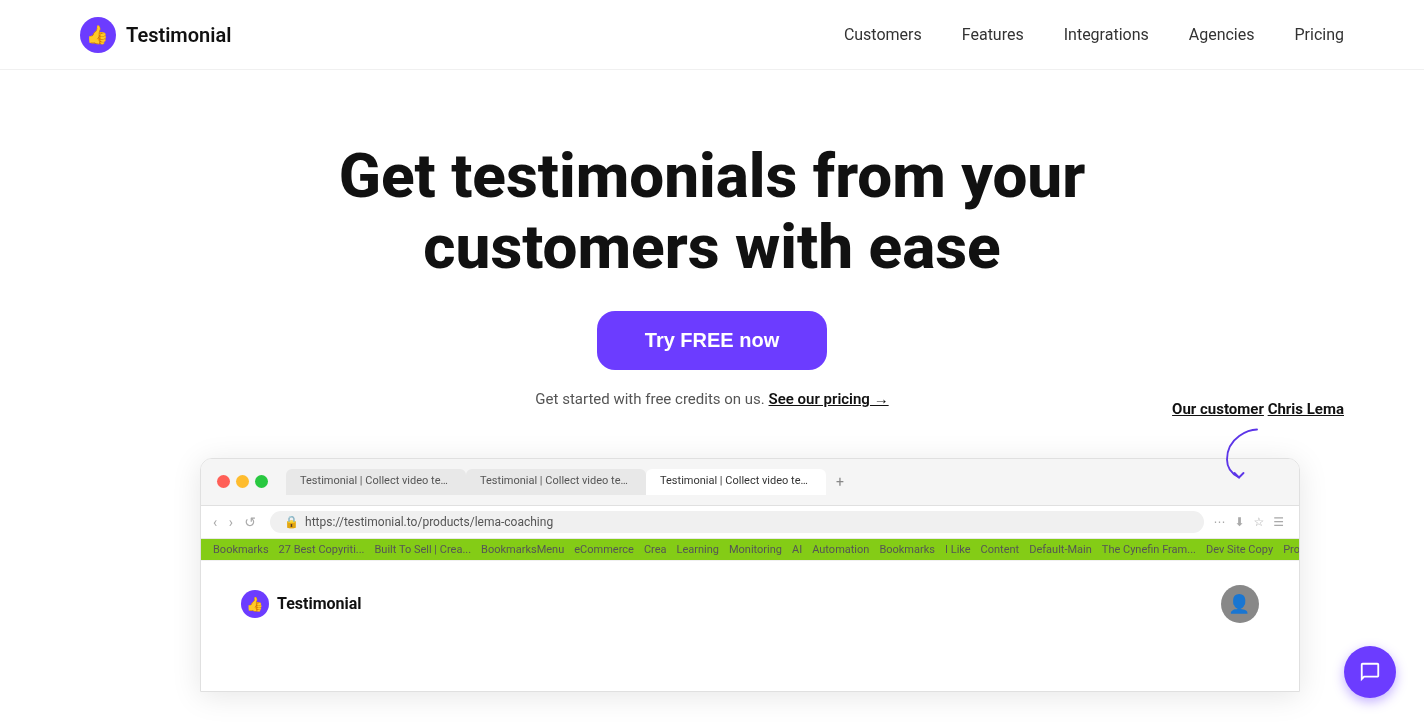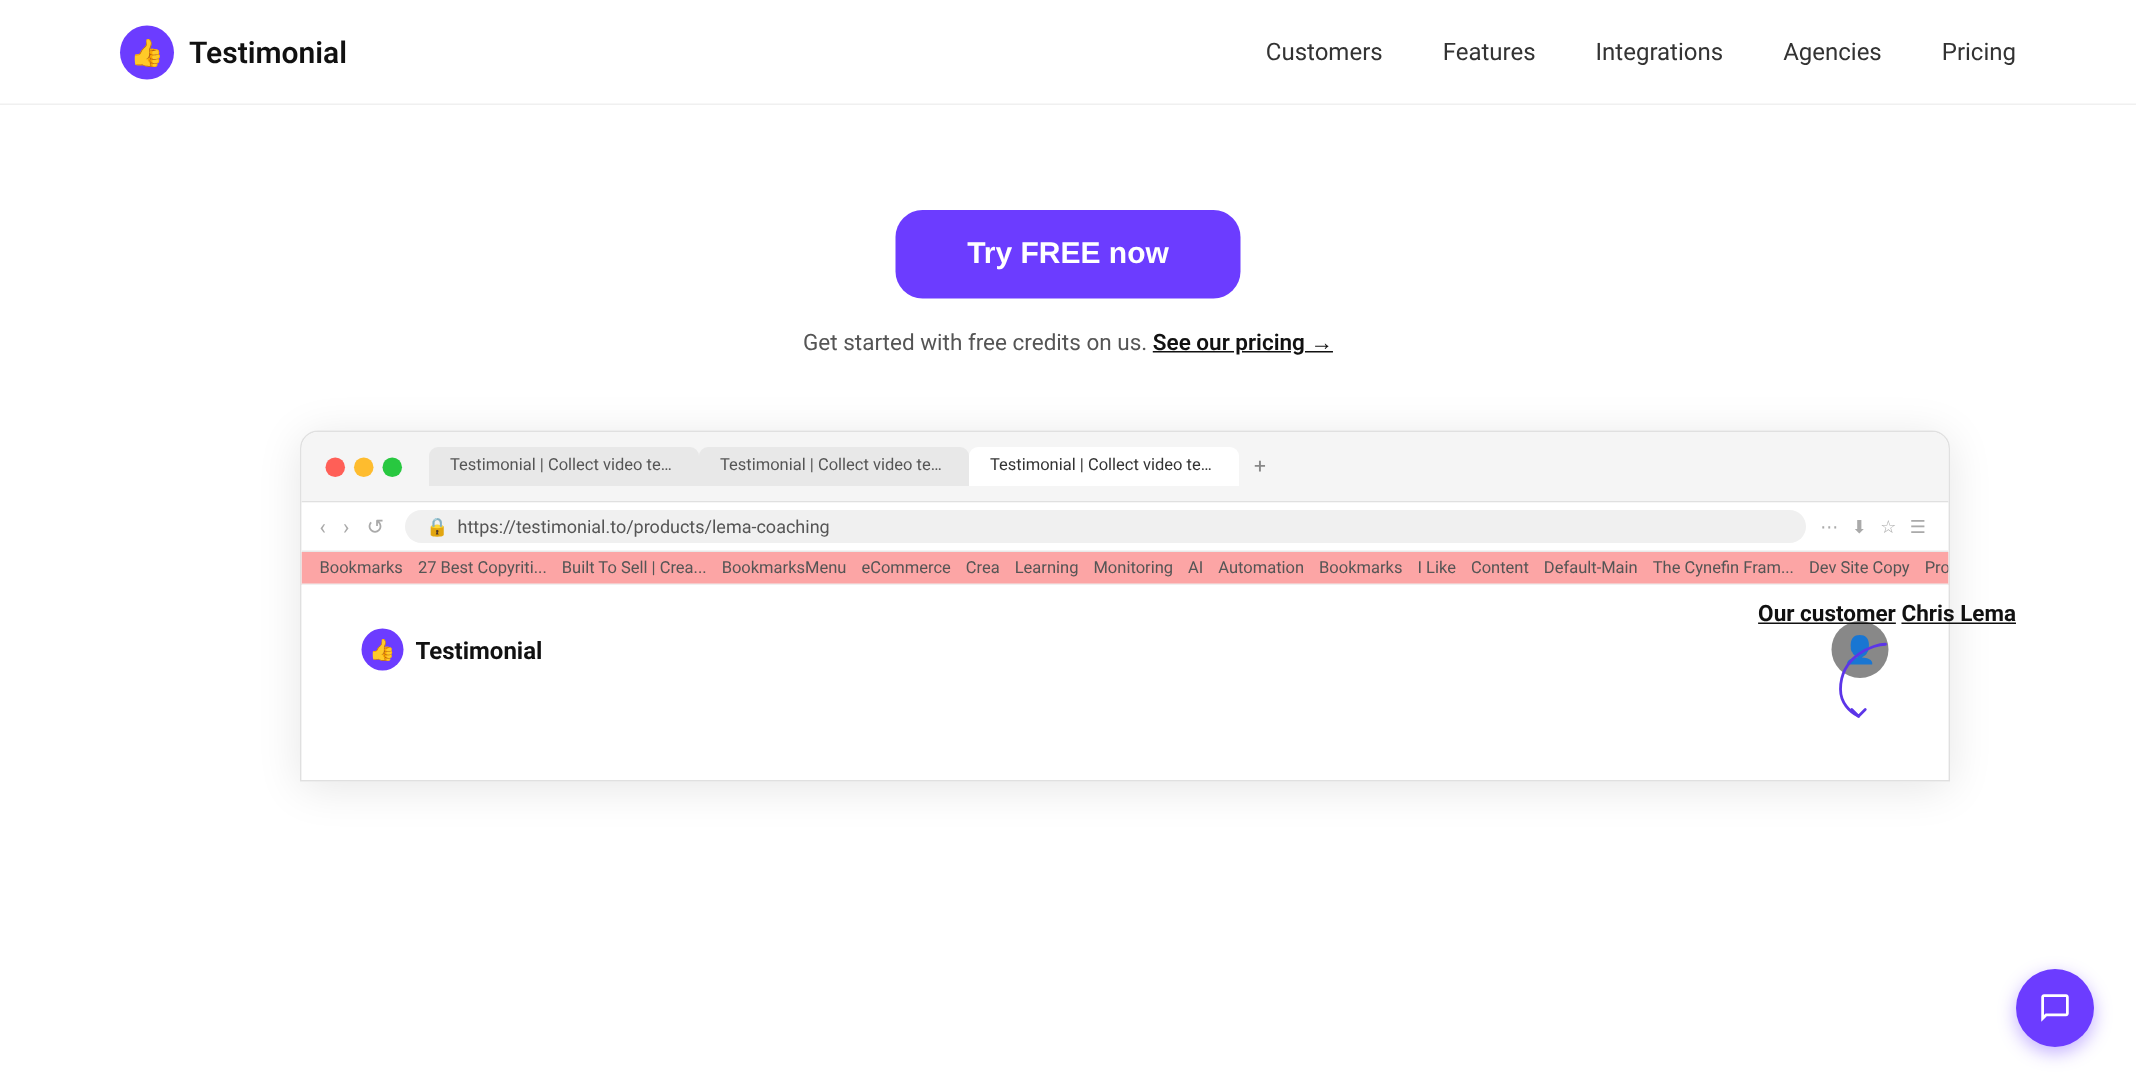--- a/index.html
+++ b/index.html
@@ -202,21 +202,21 @@
       background: #f0f0f0;
       border-radius: 20px;
       padding: 4px 14px;
       font-size: 12px;
       color: #555;
       display: flex;
       align-items: center;
       gap: 6px;
     }
     .bookmarks-row {
-      background: #fca5a5;
+      background: #84cc16;
       padding: 4px 12px;
       border-bottom: 1px solid #f0f0f0;
       font-size: 11px;
       color: #555;
       display: flex;
       gap: 10px;
       flex-wrap: nowrap;
       overflow: hidden;
       align-items: center;
     }
@@ -306,20 +306,21 @@
     <li><a href="#">Customers</a></li>
     <li><a href="#">Features</a></li>
     <li><a href="#">Integrations</a></li>
     <li><a href="#">Agencies</a></li>
     <li><a href="#">Pricing</a></li>
   </ul>
 
 </nav>
 
 <section class="hero">
+  <h1>Get testimonials from your customers with ease</h1>
   <button class="btn-cta">Try FREE now</button>
   <div class="hero-sub">
     <span>Get started with free credits on us.</span>
     <a href="#">See our pricing →</a>
   </div>
 
   <div class="customer-callout">
     <div class="customer-callout-text">
       <span>Our customer</span>
       <span>Chris Lema</span>

